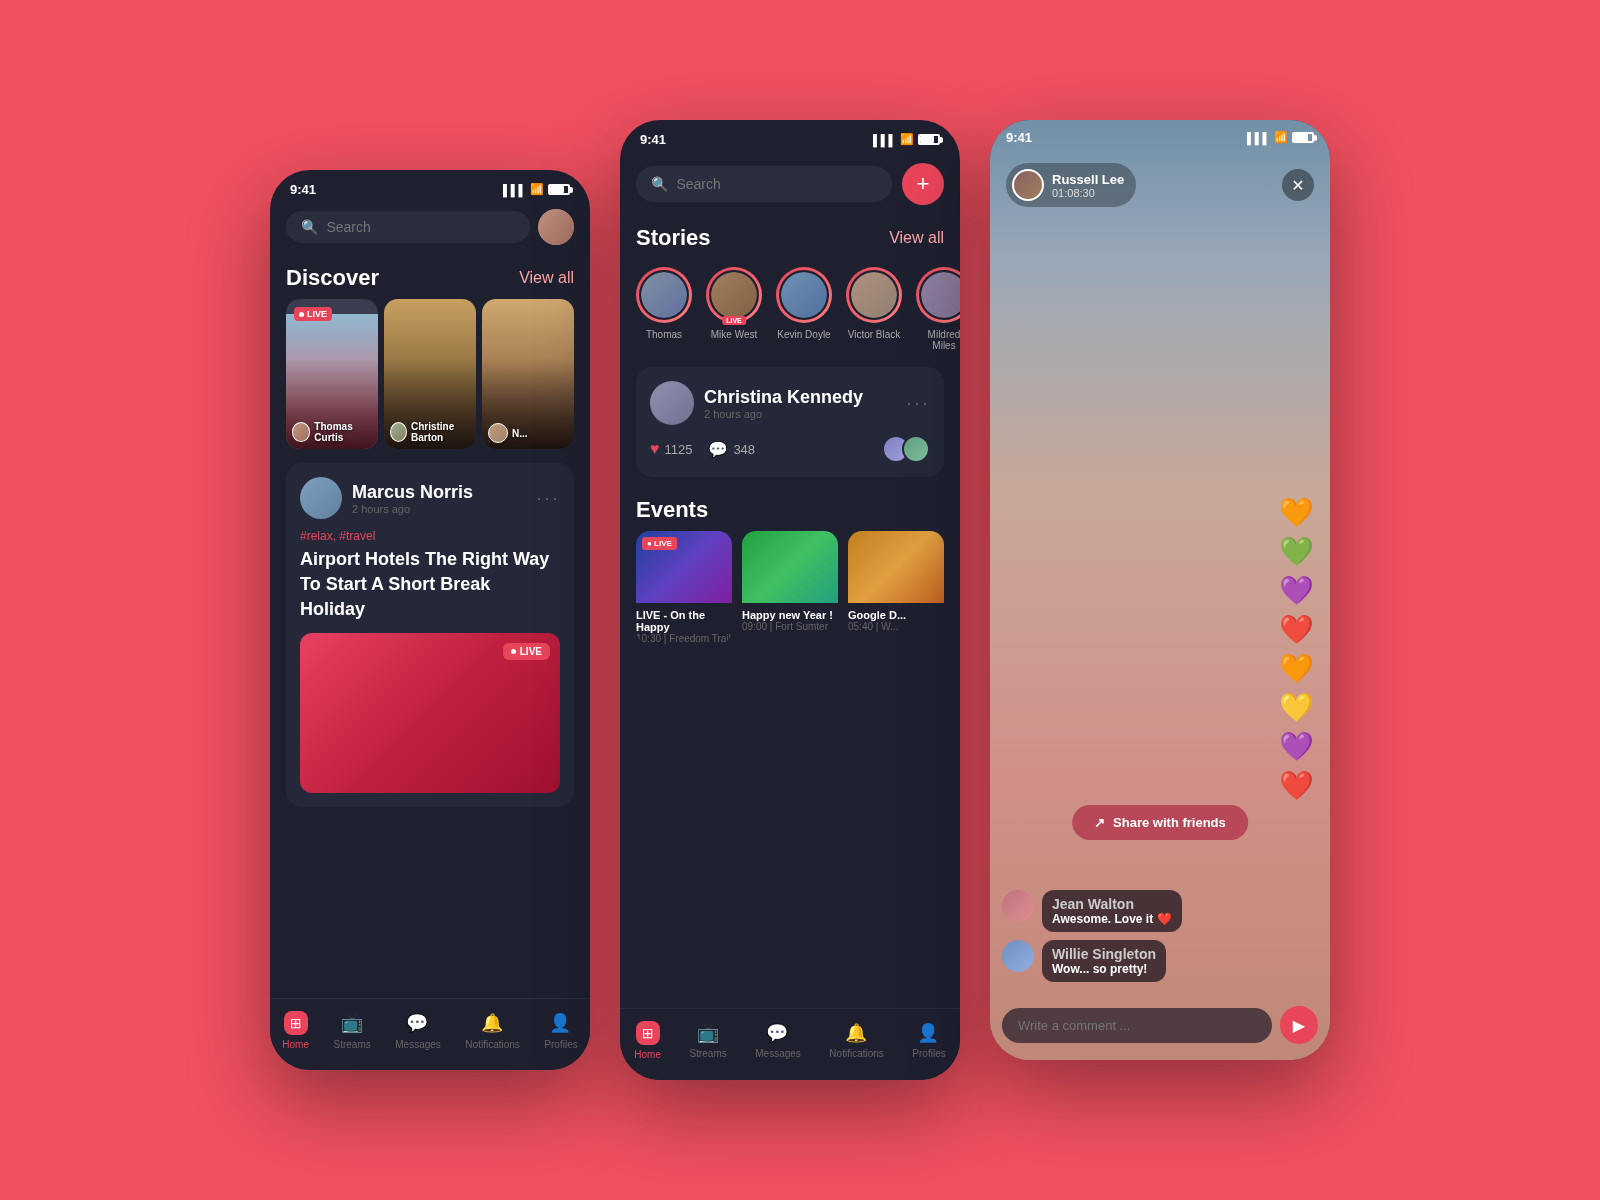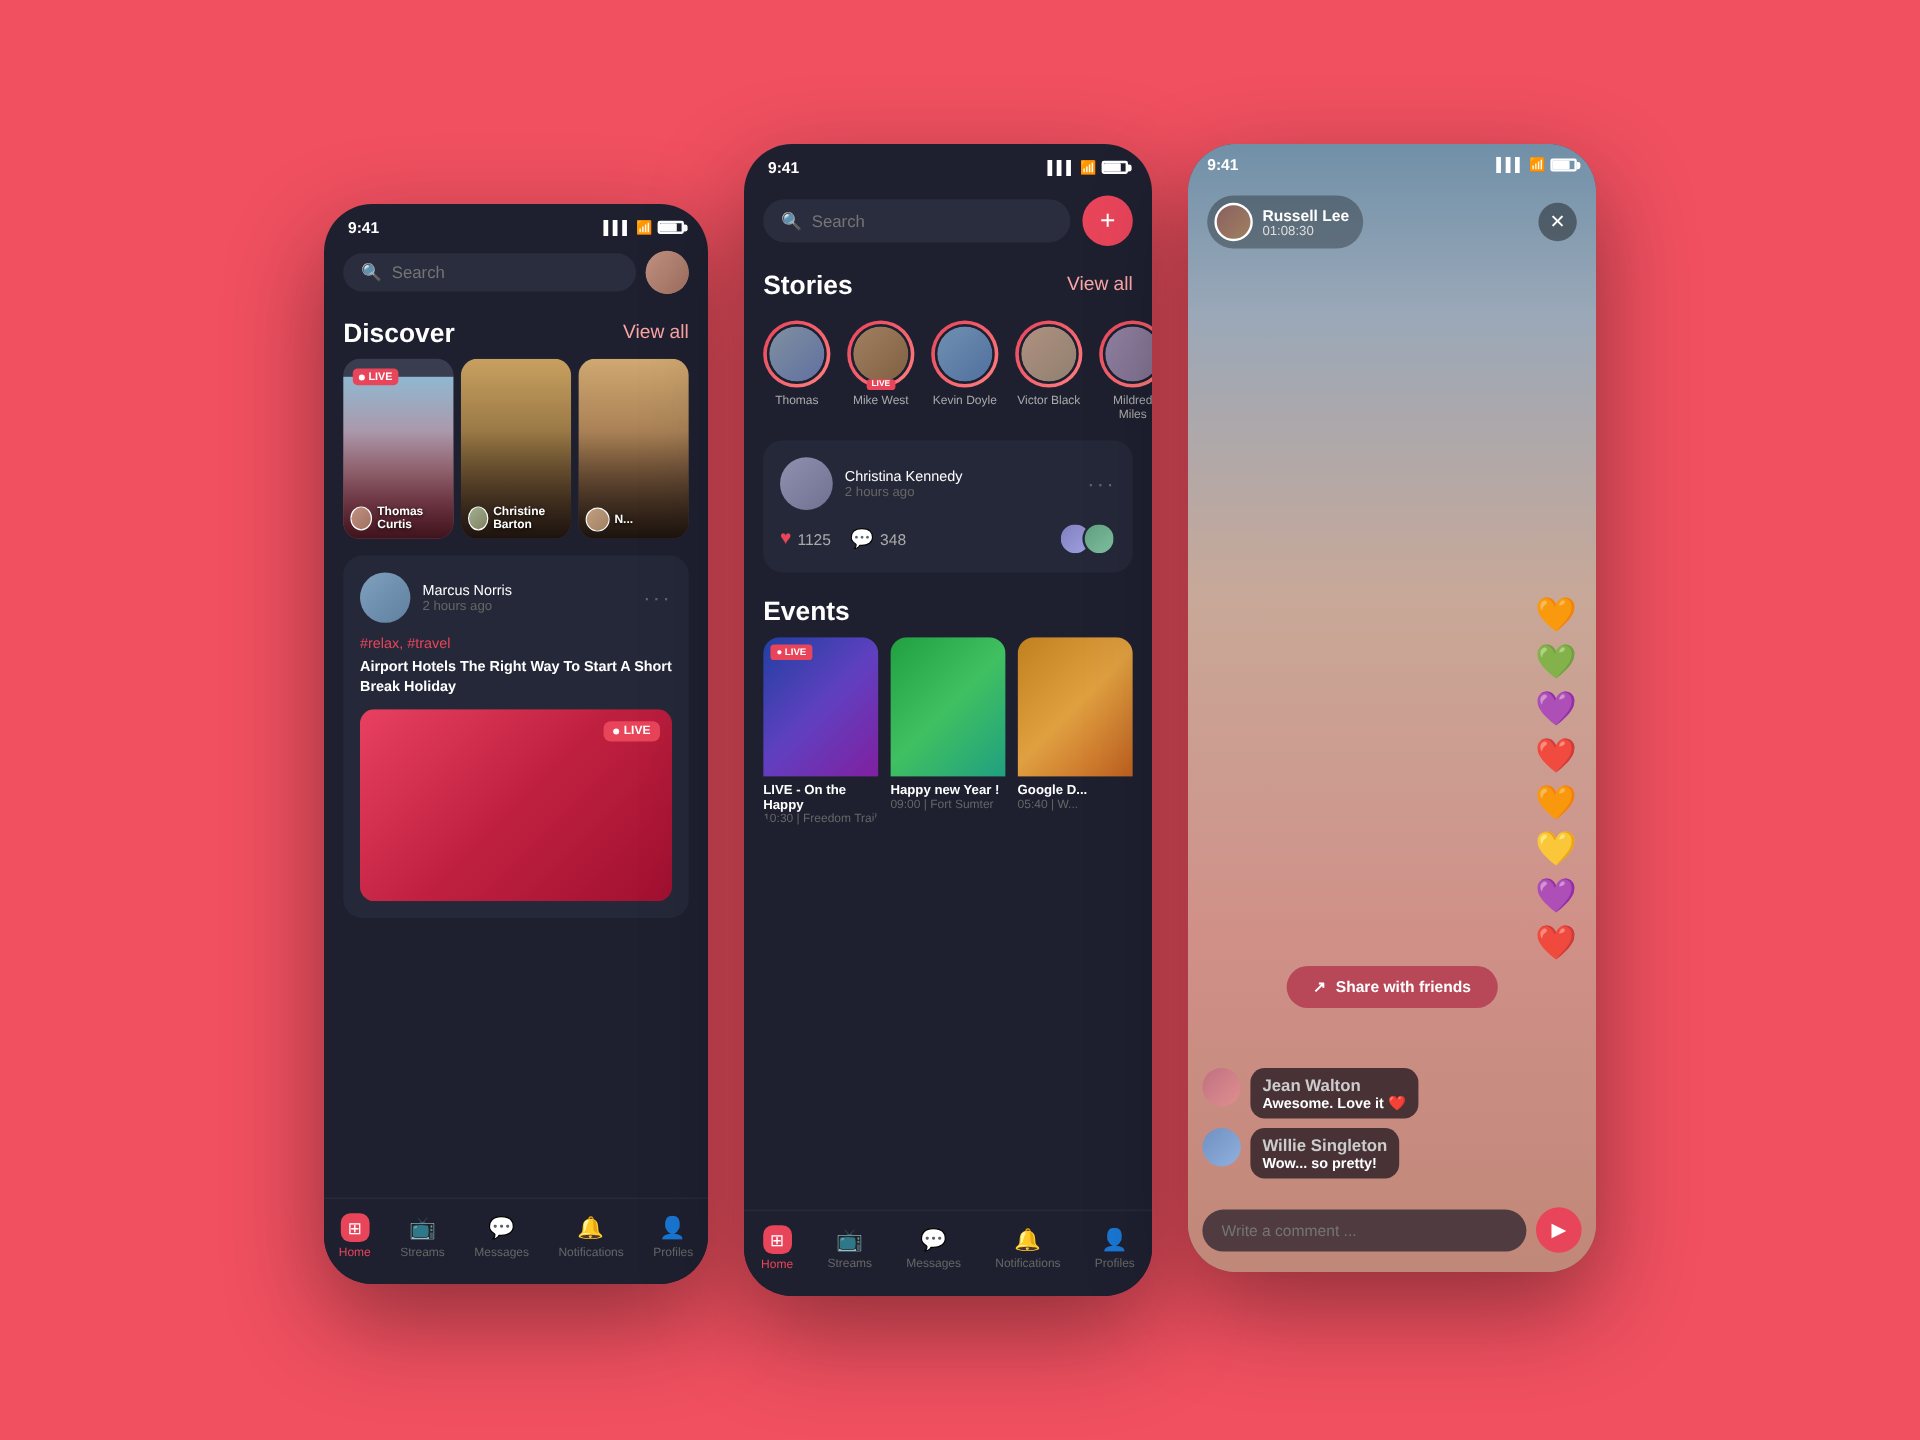--- a/index.html
+++ b/index.html
@@ -268,40 +268,40 @@
     .post-avatar {
       width: 42px;
       height: 42px;
       border-radius: 50%;
       background: linear-gradient(135deg, #888, #aaa);
       flex-shrink: 0;
     }
     .post-meta { flex: 1; }
     .post-author {
       color: white;
-      font-size: 12px;
-      font-weight: 400;
+      font-size: 18px;
+      font-weight: 700;
     }
     .post-time {
       color: #666;
       font-size: 11px;
     }
     .post-dots {
       color: #666;
       font-size: 18px;
       letter-spacing: 2px;
     }
     .post-tags {
       color: #e8445a;
       font-size: 12px;
       margin-bottom: 4px;
     }
     .post-title {
       color: white;
-      font-size: 12px;
+      font-size: 18px;
       font-weight: 700;
       line-height: 1.4;
       margin-bottom: 10px;
     }
     .post-image {
       width: 100%;
       height: 160px;
       border-radius: 12px;
       background: linear-gradient(135deg, #e8405a 0%, #c03050 100%);
       position: relative;
@@ -459,21 +459,21 @@
     }
     .event-card {
       flex: 1;
       border-radius: 14px;
       overflow: hidden;
       position: relative;
       min-width: 0;
     }
     .event-card-img {
       width: 100%;
-      height: 116px;
+      height: 72px;
     }
     .event-img-1 {
       background: linear-gradient(135deg, #2040a0, #6040c0, #8020a0);
     }
     .event-img-2 {
       background: linear-gradient(135deg, #20a040, #40c060, #20a080);
     }
     .event-img-3 {
       background: linear-gradient(135deg, #c08020, #e0a040, #c06020);
     }

